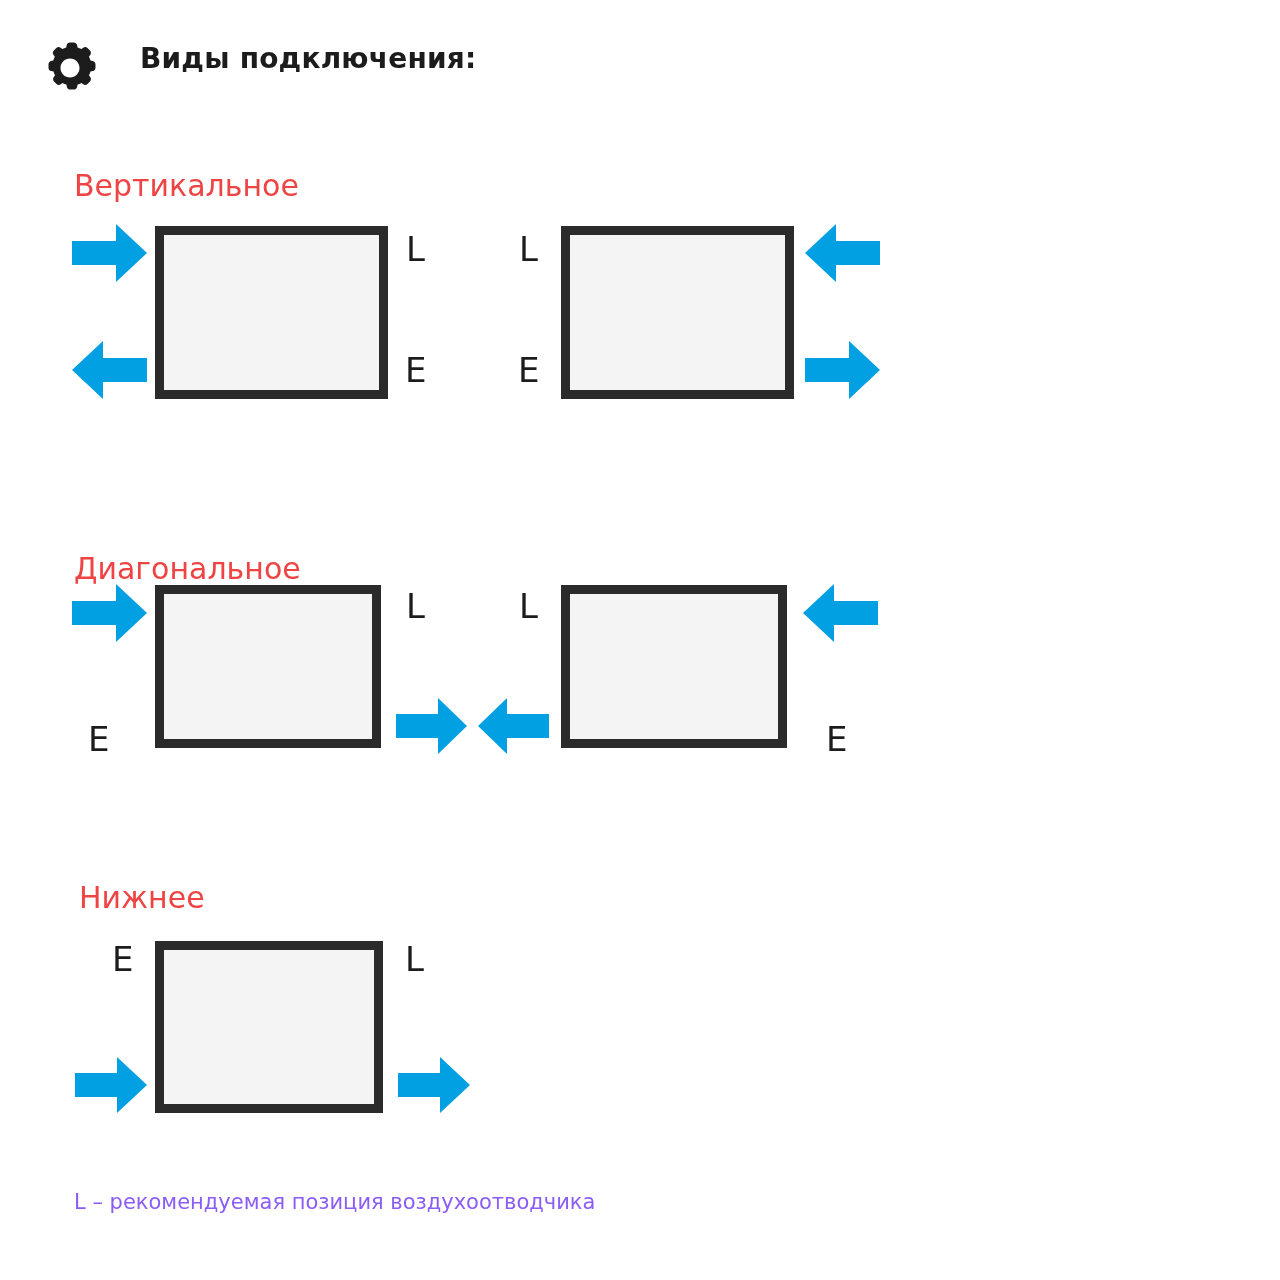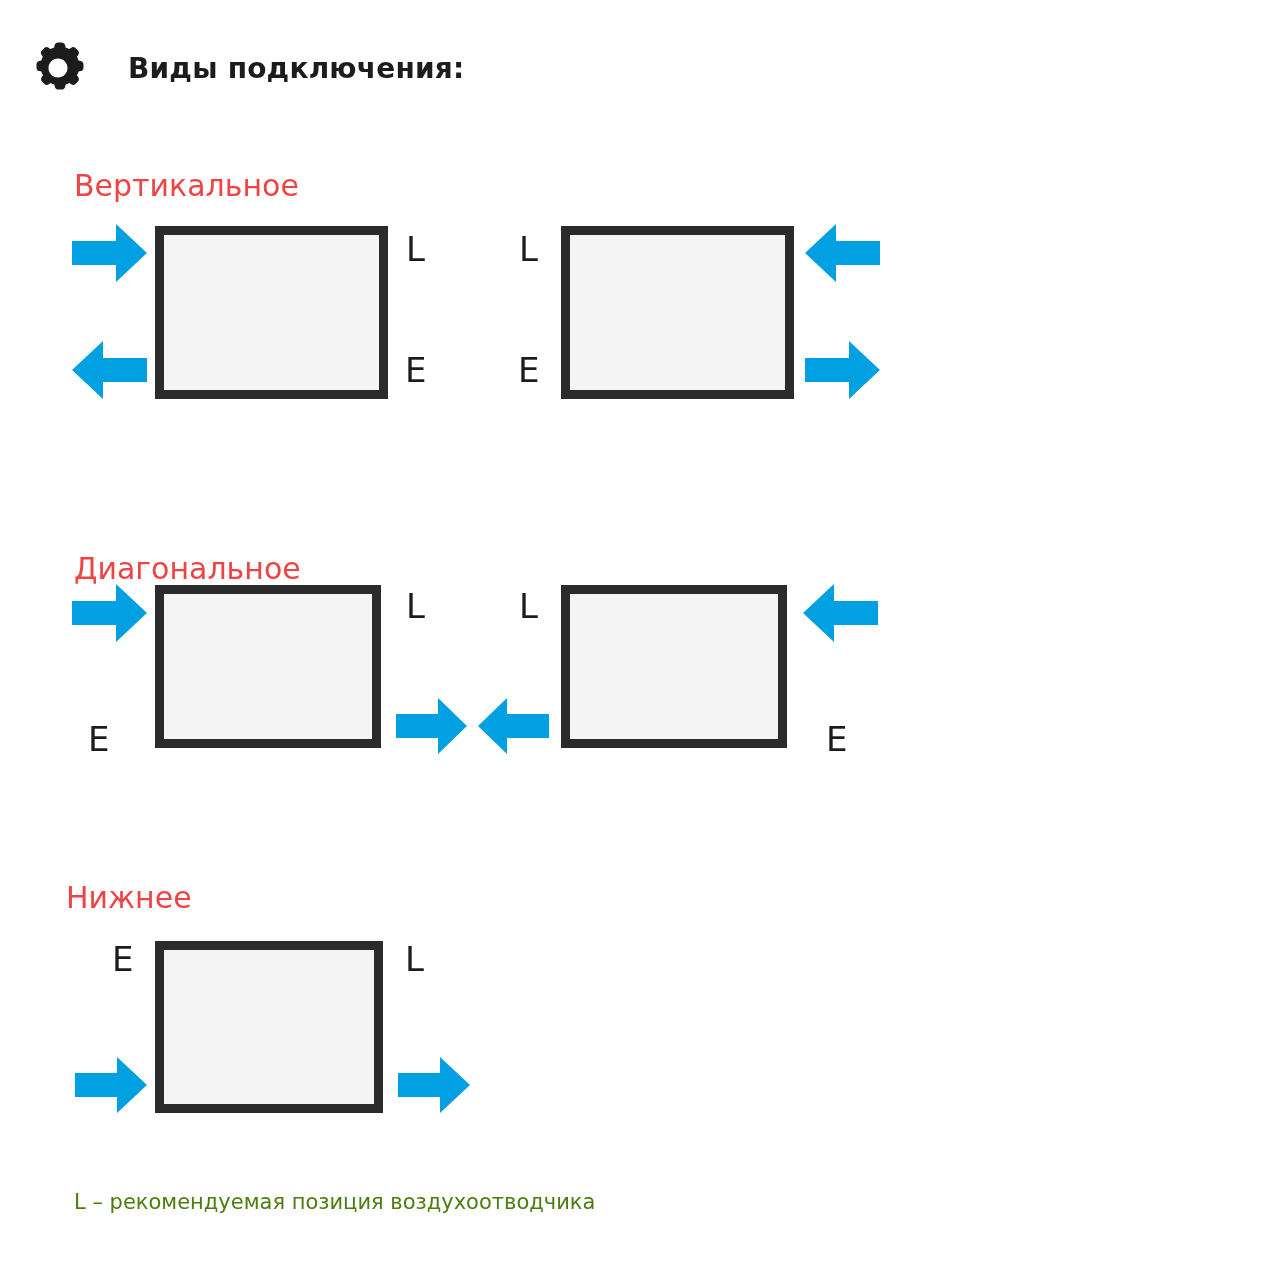--- a/index.html
+++ b/index.html
@@ -12,24 +12,23 @@
     height: 1280px;
     position: relative;
     font-family: "DejaVu Sans", sans-serif;
     color: #333333;
     overflow: hidden;
   }
 
   
   .header {
     position: absolute;
-    left: 32px;
+    left: 44px;
     top: 42px;
     display: flex;
-    align-items: center;
   }
   .gear-icon {
     width: 52px;
     height: 52px;
     display: block;
   }
   .header-title {
     margin-left: 44px;
     font-size: 28px;
     font-weight: bold;
@@ -41,21 +40,21 @@
   
   .section-title {
     position: absolute;
     font-size: 30px;
     color: #ef4444;
     font-weight: normal;
     white-space: nowrap;
   }
   #section-vertical-title  { left: 74px; top: 168px; }
   #section-diagonal-title  { left: 74px; top: 551px; }
-  #section-bottom-title    { left: 66px; top: 880px; }
+  #section-bottom-title    { left: 79px; top: 880px; }
 
   
   .radiator {
     position: absolute;
     background: #f4f4f4;
     border: 9px solid #2b2b2b;
     box-sizing: border-box;
   }
 
   
@@ -72,21 +71,21 @@
     position: absolute;
     display: block;
   }
 
   
   .legend {
     position: absolute;
     left: 74px;
     top: 1186px;
     font-size: 21px;
-    color: #4d7c0f;
+    color: #8b5cf6;
     line-height: 1.55;
   }
   .legend div { white-space: nowrap; }
 </style>
 </head>
 <body>
 
 <div class="header">
   <span>
     <svg class="gear-icon" viewBox="0 0 52 52" aria-hidden="true">

